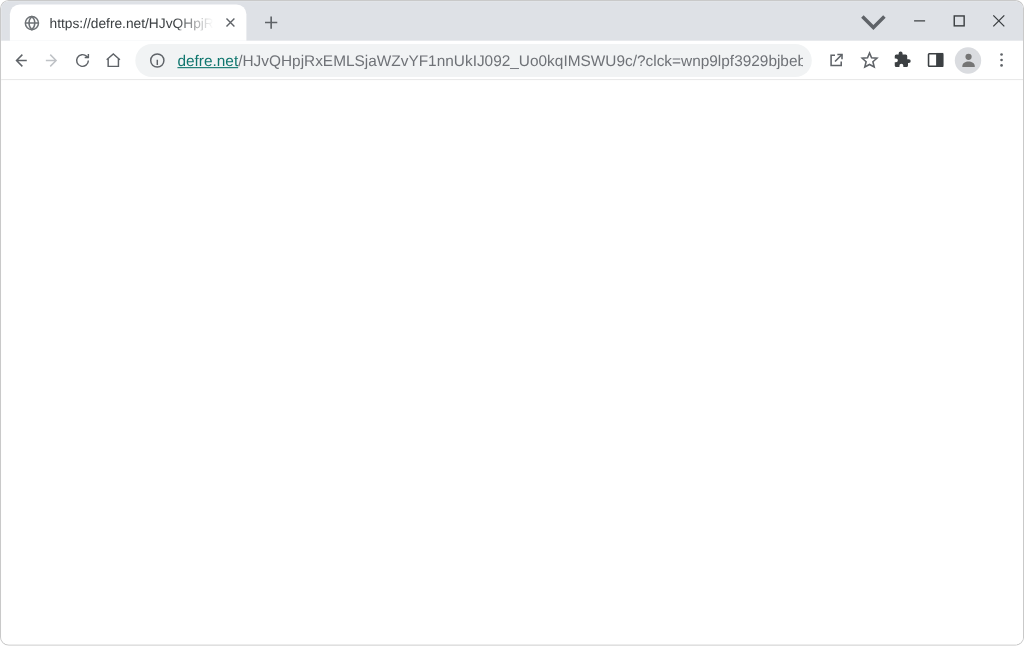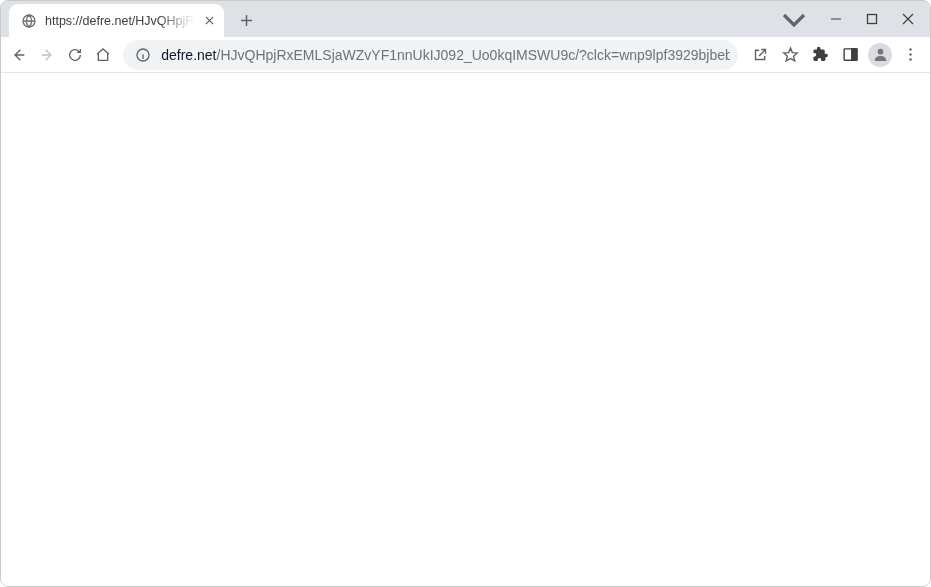--- a/index.html
+++ b/index.html
@@ -79,21 +79,21 @@
     display:flex; align-items:center;
     padding: 0 8px 0 12px;
     margin: 0 4px;
     gap: 10px;
     font-size: 14px;
     color:#202124;
     overflow:hidden;
   }
   .omnibox .info-icon{width:16px;height:16px;flex:0 0 16px;display:flex;align-items:center;justify-content:center;color:#5f6368;}
   .omnibox .url { flex:1 1 auto; white-space:nowrap; overflow:hidden; }
-  .omnibox .url .domain{ color:#0f172a; }
+  .omnibox .url .domain{ color:#0f766e;text-decoration:underline; }
   .omnibox .url .path{ color:#6f7277; }
   .right-icons{display:flex;align-items:center;gap:2px;}
   .right-icons .icon-btn svg{width:17px;height:17px;}
   .avatar{width:24px;height:24px;border-radius:50%;background:#dadce0;display:flex;align-items:center;justify-content:center;}
   .avatar svg{width:15px;height:15px;color:#6e7276;}
   
   .content { flex:1 1 auto; background:#fff; }
 </style>
 </head>
 <body>

